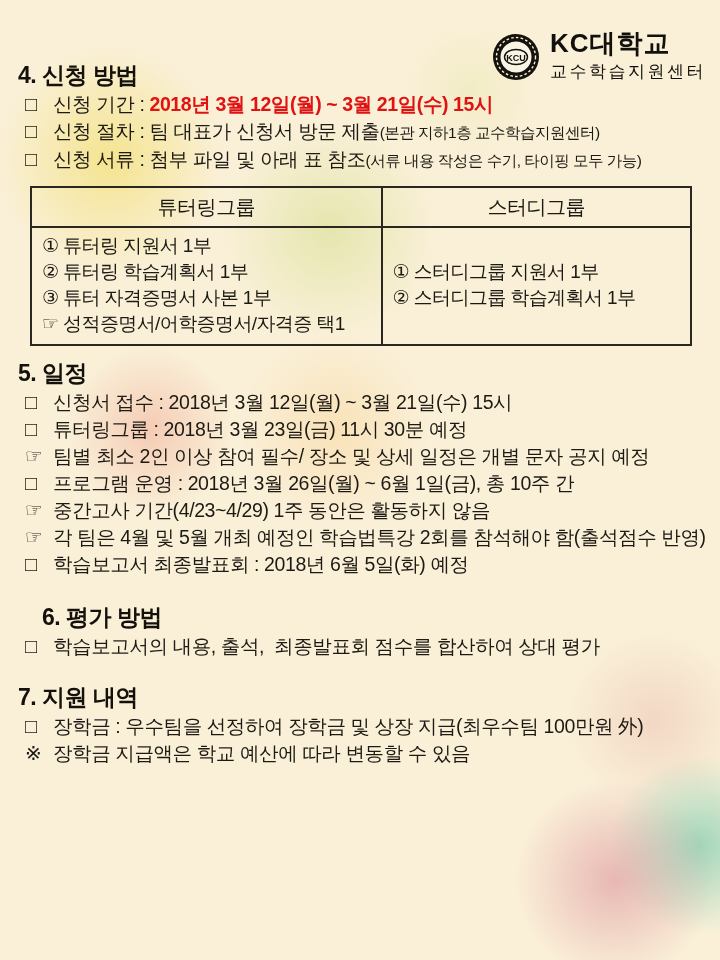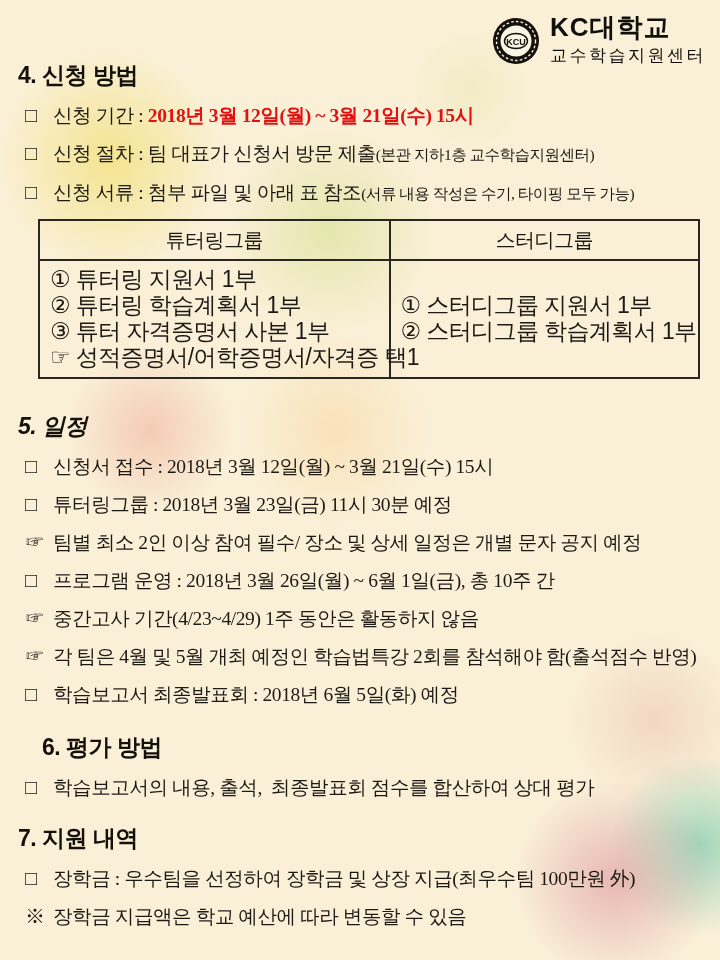--- a/index.html
+++ b/index.html
@@ -15,43 +15,43 @@
     background-image:
       radial-gradient(circle 160px at 110px 160px, rgba(240,220,96,0.60), rgba(240,220,96,0) 72%),
       radial-gradient(circle 150px at 330px 230px, rgba(206,219,128,0.48), rgba(206,219,128,0) 72%),
       radial-gradient(circle 90px  at 470px 90px,  rgba(226,228,160,0.35), rgba(226,228,160,0) 75%),
       radial-gradient(circle 120px at 150px 430px, rgba(233,126,106,0.32), rgba(233,126,106,0) 70%),
       radial-gradient(circle 135px at 335px 430px, rgba(246,192,110,0.30), rgba(246,192,110,0) 72%),
       radial-gradient(circle 125px at 655px 720px, rgba(224,158,148,0.30), rgba(224,158,148,0) 72%),
       radial-gradient(circle 140px at 615px 880px, rgba(217,137,150,0.55), rgba(217,137,150,0) 72%),
       radial-gradient(circle 125px at 700px 845px, rgba(102,198,168,0.60), rgba(102,198,168,0) 72%);
   }
-  .logo{position:absolute;top:14px;right:14px;display:flex;align-items:center;gap:9px;}
+  .logo{position:absolute;top:30px;right:14px;display:flex;align-items:center;gap:9px;}
   .seal{width:50px;height:50px;display:block;}
   .logo-name{font-size:26px;font-weight:900;line-height:1;letter-spacing:1px;color:#12100c;}
   .logo-sub{font-size:17px;font-weight:400;letter-spacing:2.5px;margin-top:4px;color:#12100c;}
 
   .sec-title{font-size:23px;font-weight:800;letter-spacing:-0.5px;color:#14110b;}
   .title-4{padding-top:60px;}
-  .title-5{padding-top:32px;font-style:italic;}
+  .title-5{padding-top:12px;}
   .title-6{padding-top:24px;margin-left:24px;}
   .title-7{padding-top:22px;}
 
-  .line{margin-top:11px;font-size:19.5px;line-height:27px;white-space:pre;letter-spacing:-0.4px;padding-left:7px;font-family:Liberation Serif, serif;}
+  .line{font-size:19.5px;line-height:27px;white-space:pre;letter-spacing:-0.4px;padding-left:7px;}
   .marker{display:inline-block;min-width:28px;font-size:20px;}
   .small{font-size:15.5px;letter-spacing:-0.5px;}
   .red{color:#e01212;font-weight:700;}
 
-  table.docs{margin:12px 0 0 20px;width:662px;border-collapse:collapse;table-layout:fixed;}
+  table.docs{margin:12px 0 0 12px;width:662px;border-collapse:collapse;table-layout:fixed;}
   table.docs th{
     border:2px solid #2a2620;height:36px;font-weight:400;font-size:20px;
     letter-spacing:-0.5px;background:transparent;
   }
   table.docs td{
-    border:2px solid #2a2620;padding:5px 6px 7px 10px;font-size:23px;
+    border:2px solid #2a2620;padding:5px 6px 7px 10px;font-size:19px;
     vertical-align:middle;letter-spacing:-0.6px;
   }
   table.docs .col-l{width:52.5%;}
   .titem{line-height:26px;white-space:pre;}
 </style>
 </head>
 <body>
 
 <div class="page">
 

